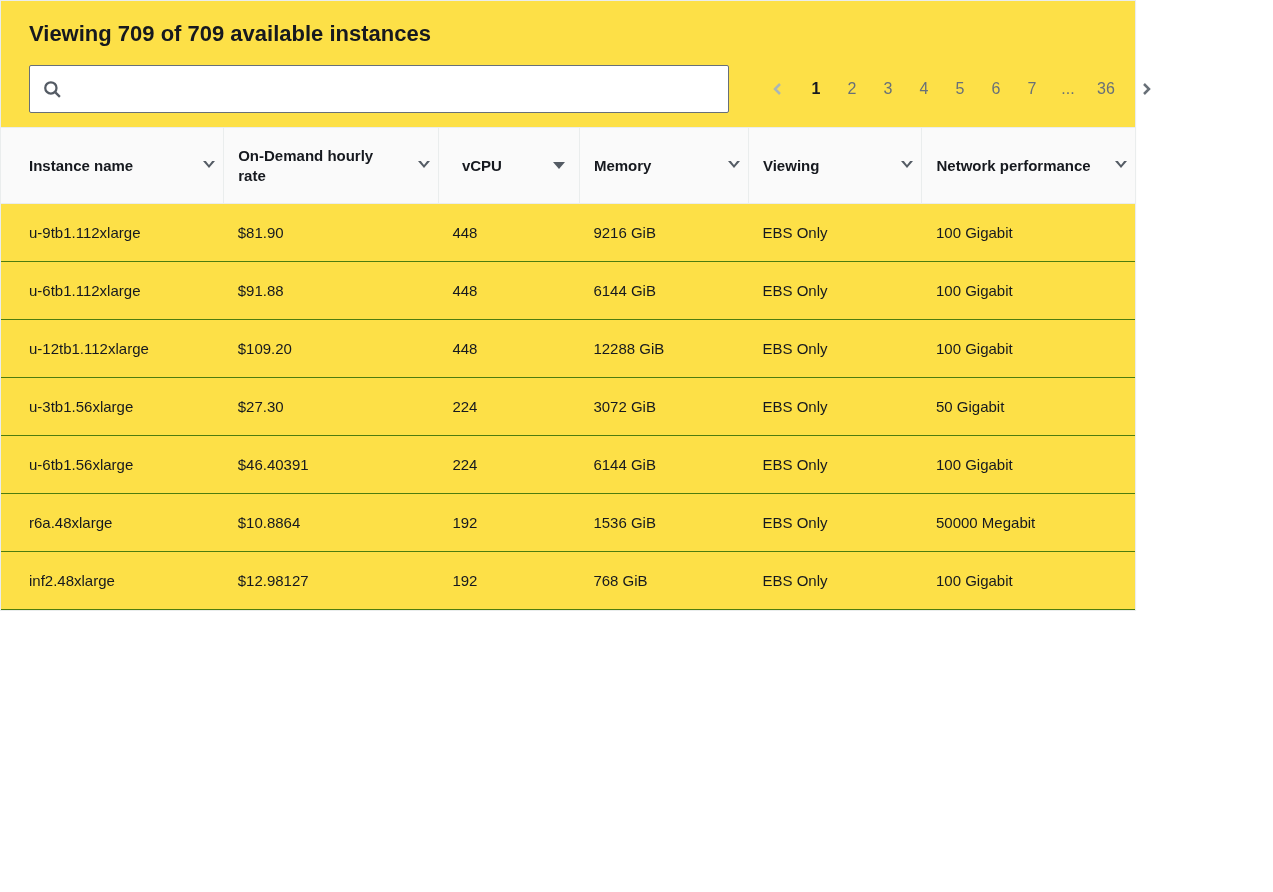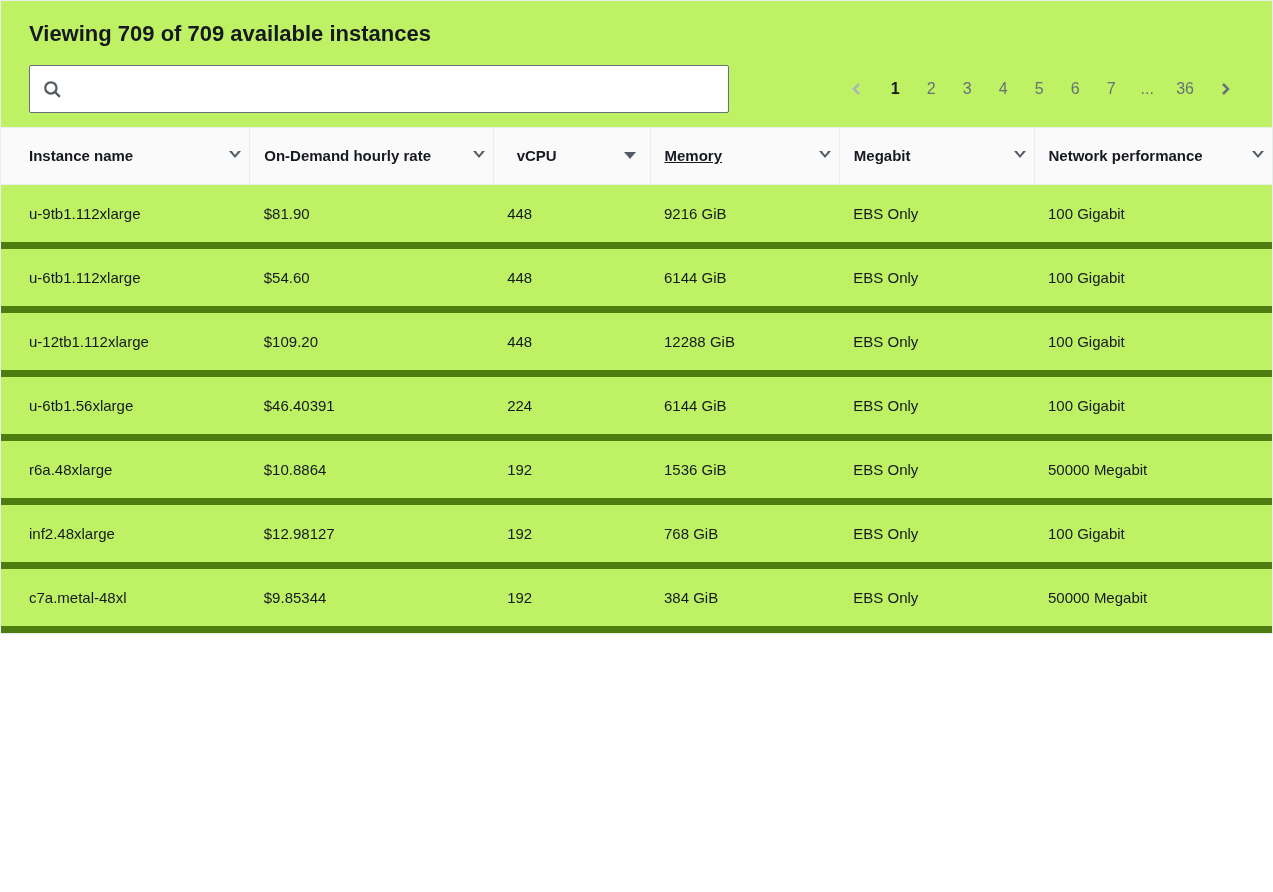--- a/index.html
+++ b/index.html
@@ -3,22 +3,22 @@
   <meta charset="utf-8">
   <style>
     * { box-sizing: border-box; margin: 0; padding: 0; }
     body {
       font-family: "Amazon Ember", "Helvetica Neue", Arial, sans-serif;
       background: #ffffff;
       color: #16191f;
       font-size: 14px;
     }
     .container {
-      width: 1273px;
-      background: #bef264;
+      width: 1136px;
+      background: #fde047;
       border: 1px solid #eaeded;
       box-shadow: 0 1px 1px rgba(0,0,0,0.05);
     }
     .header {
       padding: 20px 28px 14px 28px;
     }
     .title {
       font-size: 22px;
       font-weight: 700;
       color: #16191f;
@@ -128,21 +128,21 @@
     }
     .sort-icon.outline::after {
       content: '';
       position: absolute;
       top: -1px; left: 2px;
       border-left: 4px solid transparent;
       border-right: 4px solid transparent;
       border-top: 5px solid #fafafa;
     }
     .table tbody tr {
-      border-bottom: 7px solid #4d7c0f;
+      border-bottom: 1px solid #4d7c0f;
       padding-left: 48px;
     }
     .table td {
       padding: 20px 14px;
       font-size: 15px;
       color: #16191f;
     }
     .table td:first-child { padding-left: 28px; }
     svg { display: block; }
   </style>
@@ -202,29 +202,29 @@
               <span class="th-label">On-Demand hourly rate</span>
               <span class="sort-icon outline"></span>
             </div>
           </th>
           <th style="width: 145px; padding-left: 23px;">
             <div class="th-content">
               <span class="th-label">vCPU</span>
               <span class="sort-icon"></span>
             </div>
           </th>
-          <th style="width: 175px; text-decoration: underline;">
+          <th style="width: 175px;">
             <div class="th-content">
               <span class="th-label">Memory</span>
               <span class="sort-icon outline"></span>
             </div>
           </th>
           <th style="width: 180px;">
             <div class="th-content">
-              <span class="th-label">Megabit</span>
+              <span class="th-label">Viewing</span>
               <span class="sort-icon outline"></span>
             </div>
           </th>
           <th style="width: 220px;">
             <div class="th-content">
               <span class="th-label">Network performance</span>
               <span class="sort-icon outline"></span>
             </div>
           </th>
         </tr>
@@ -234,35 +234,43 @@
     <tr>
           <td>u-9tb1.112xlarge</td>
           <td>$81.90</td>
           <td>448</td>
           <td>9216 GiB</td>
           <td>EBS Only</td>
           <td>100 Gigabit</td>
         </tr>
         <tr>
           <td>u-6tb1.112xlarge</td>
-          <td>$54.60</td>
+          <td>$91.88</td>
           <td>448</td>
           <td>6144 GiB</td>
           <td>EBS Only</td>
           <td>100 Gigabit</td>
         </tr>
         <tr>
           <td>u-12tb1.112xlarge</td>
           <td>$109.20</td>
           <td>448</td>
           <td>12288 GiB</td>
           <td>EBS Only</td>
           <td>100 Gigabit</td>
         </tr>
         <tr>
+          <td>u-3tb1.56xlarge</td>
+          <td>$27.30</td>
+          <td>224</td>
+          <td>3072 GiB</td>
+          <td>EBS Only</td>
+          <td>50 Gigabit</td>
+        </tr>
+        <tr>
           <td>u-6tb1.56xlarge</td>
           <td>$46.40391</td>
           <td>224</td>
           <td>6144 GiB</td>
           <td>EBS Only</td>
           <td>100 Gigabit</td>
         </tr>
         <tr>
           <td>r6a.48xlarge</td>
           <td>$10.8864</td>
@@ -272,23 +280,15 @@
           <td>50000 Megabit</td>
         </tr>
         <tr>
           <td>inf2.48xlarge</td>
           <td>$12.98127</td>
           <td>192</td>
           <td>768 GiB</td>
           <td>EBS Only</td>
           <td>100 Gigabit</td>
         </tr>
-        <tr>
-          <td>c7a.metal-48xl</td>
-          <td>$9.85344</td>
-          <td>192</td>
-          <td>384 GiB</td>
-          <td>EBS Only</td>
-          <td>50000 Megabit</td>
-        </tr>
       </tbody>
   </table>
 </div>
 
 </body></html>

